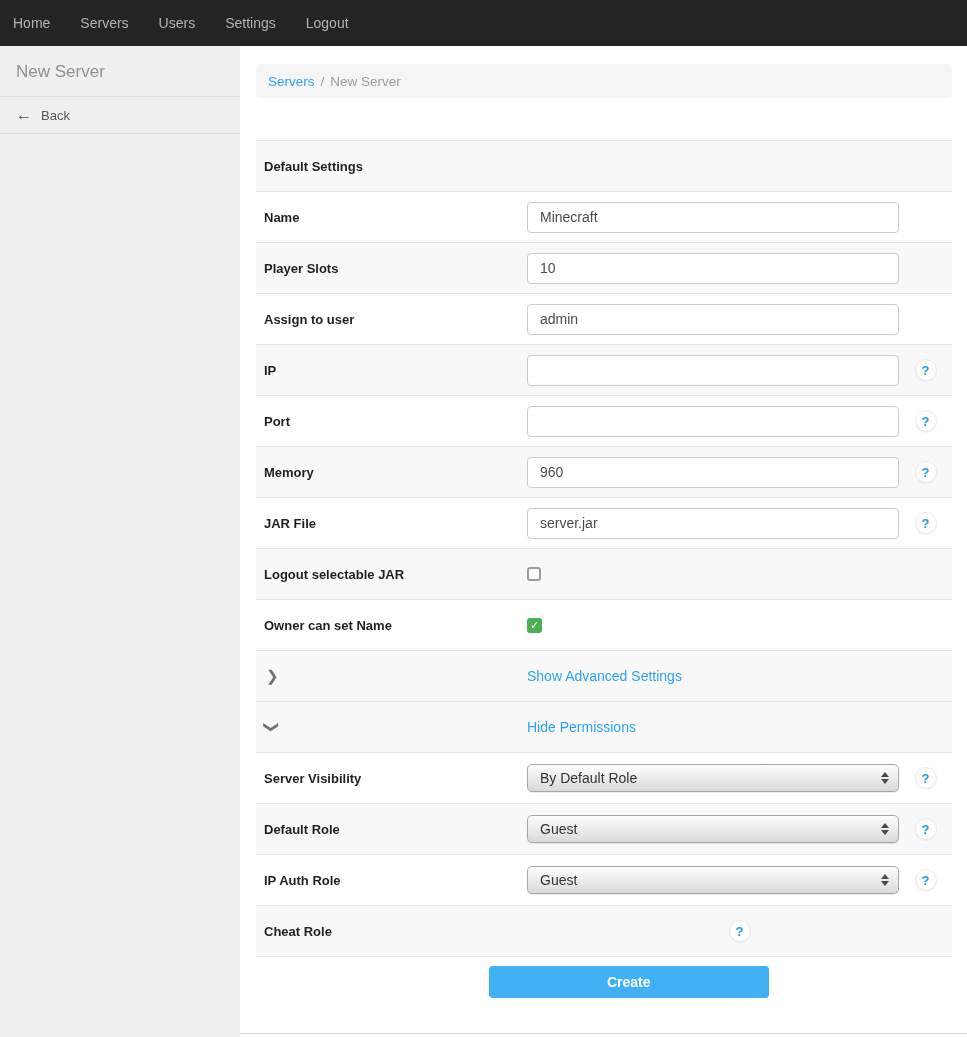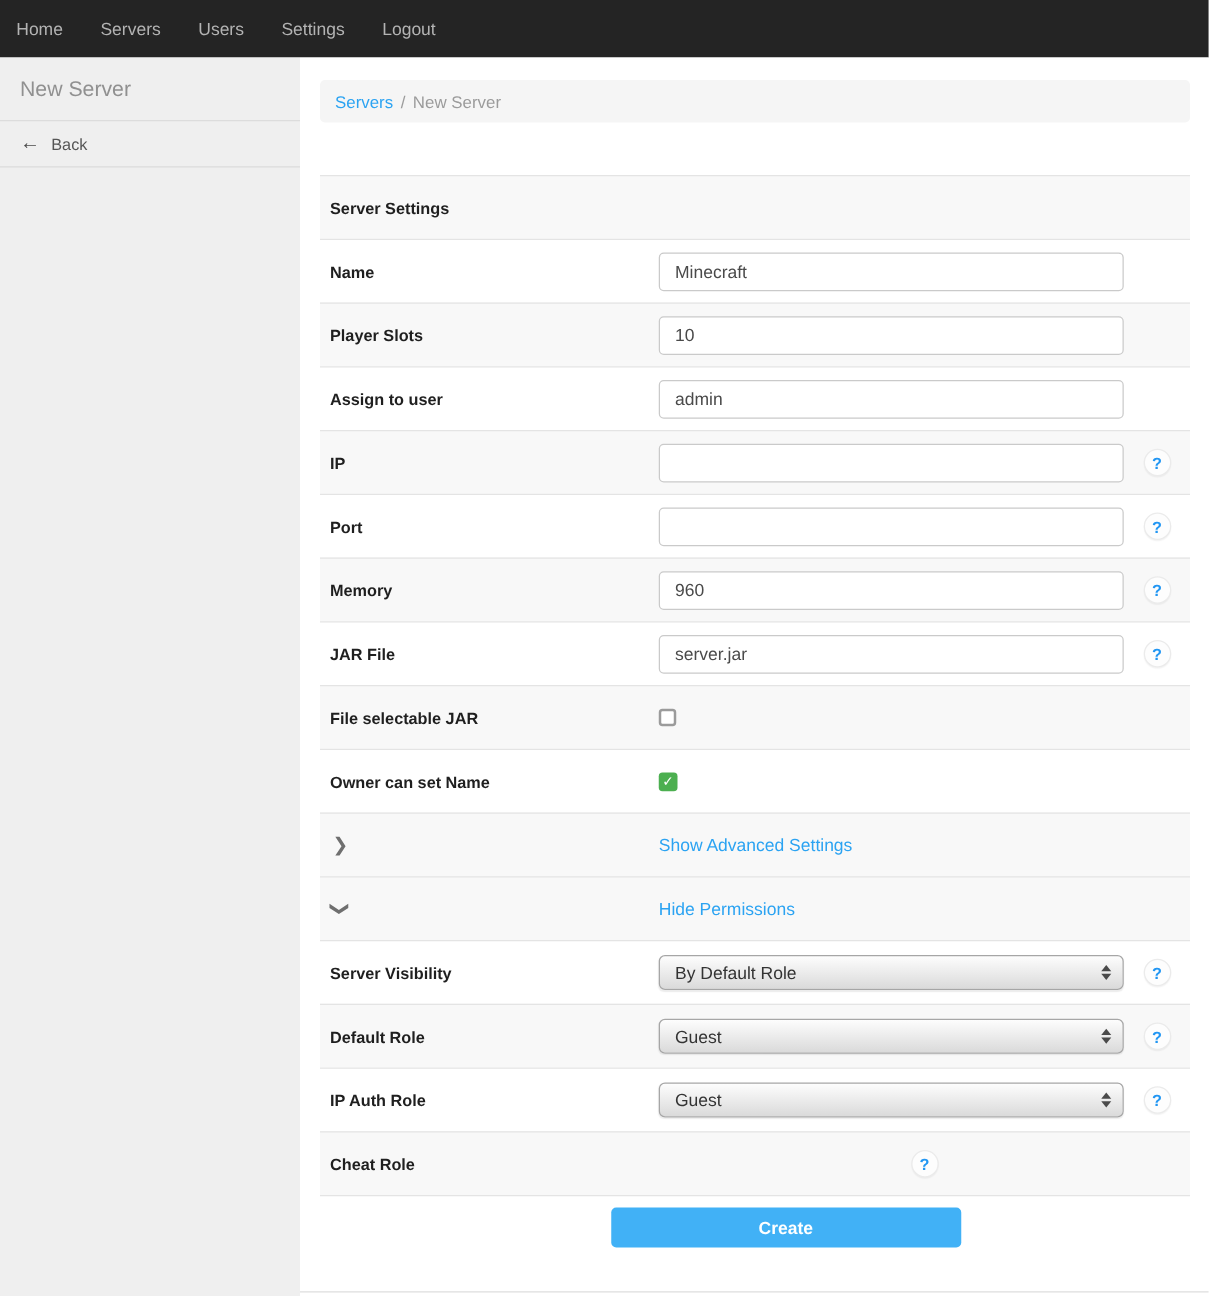--- a/index.html
+++ b/index.html
@@ -103,21 +103,21 @@
 
     <div class="breadcrumb">
       <span class="crumb-link">Servers</span>
       <span class="crumb-sep">/</span>
       <span class="crumb-current">New Server</span>
     </div>
 
     <div class="table">
 
       <div class="row gray">
-        <div class="cell-label">Server Settings</div>
+        <div class="cell-label">Default Settings</div>
       </div>
 
       <div class="row">
         <div class="cell-label">Name</div>
         <div class="cell-field">
           <input class="text-input" type="text" value="Minecraft" style="">
         </div>
         <div class="cell-help"></div>
       </div>
 
@@ -171,21 +171,21 @@
         <div class="cell-label">JAR File</div>
         <div class="cell-field">
           <input class="text-input" type="text" value="server.jar" style="">
         </div>
         <div class="cell-help">
           <span class="help">?</span>
         </div>
       </div>
 
       <div class="row gray">
-        <div class="cell-label">File selectable JAR</div>
+        <div class="cell-label">Logout selectable JAR</div>
         <div class="cell-field">
           <span class="checkbox"></span>
         </div>
         <div class="cell-help"></div>
       </div>
 
       <div class="row">
         <div class="cell-label">Owner can set Name</div>
         <div class="cell-field">
           <span class="checkbox checked">✓</span>

